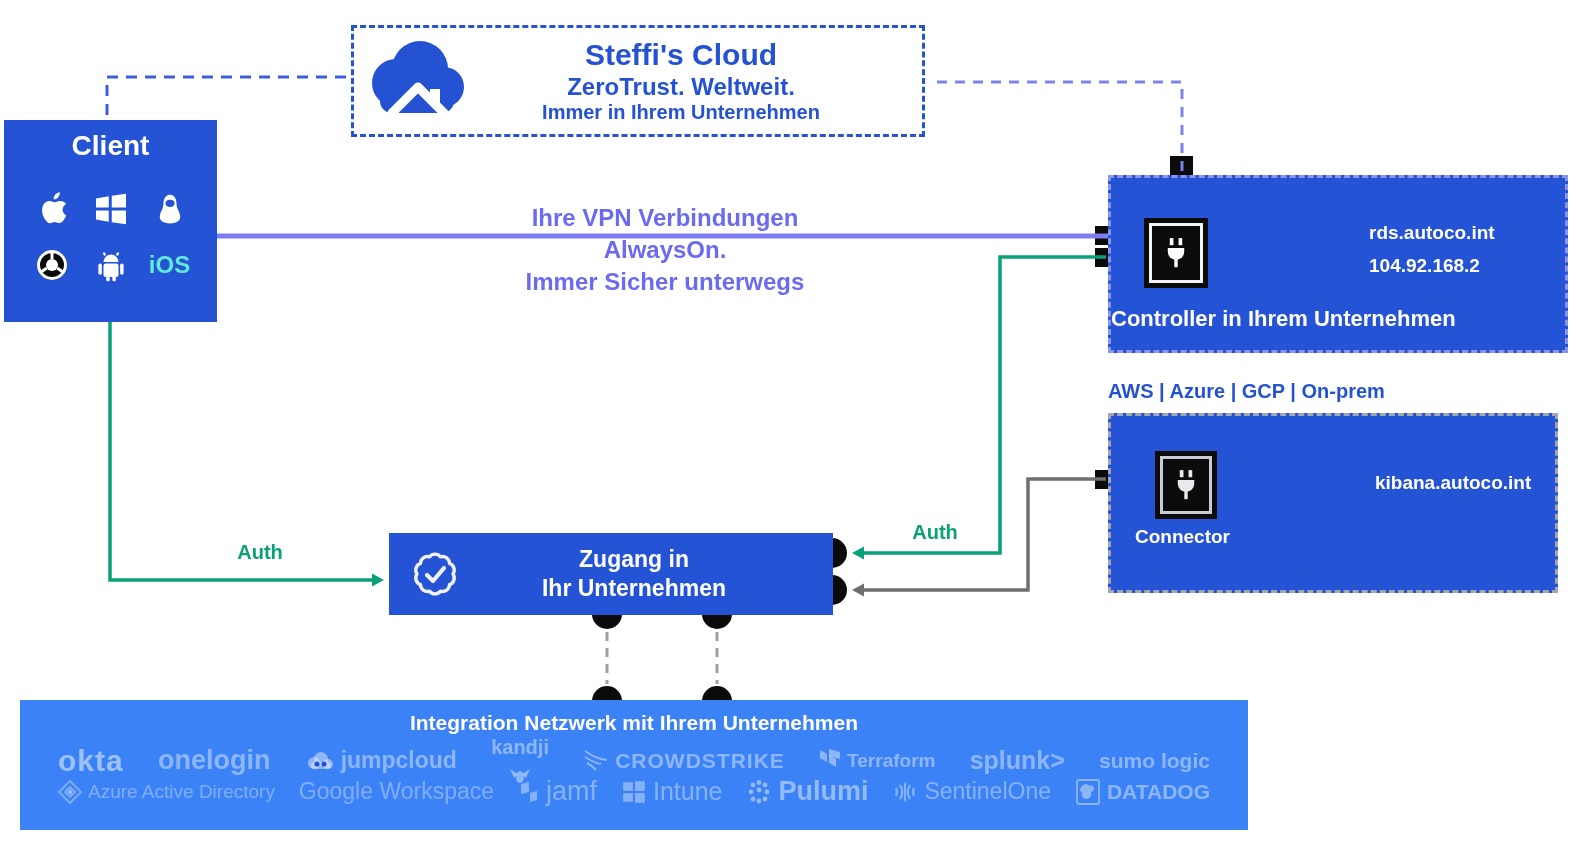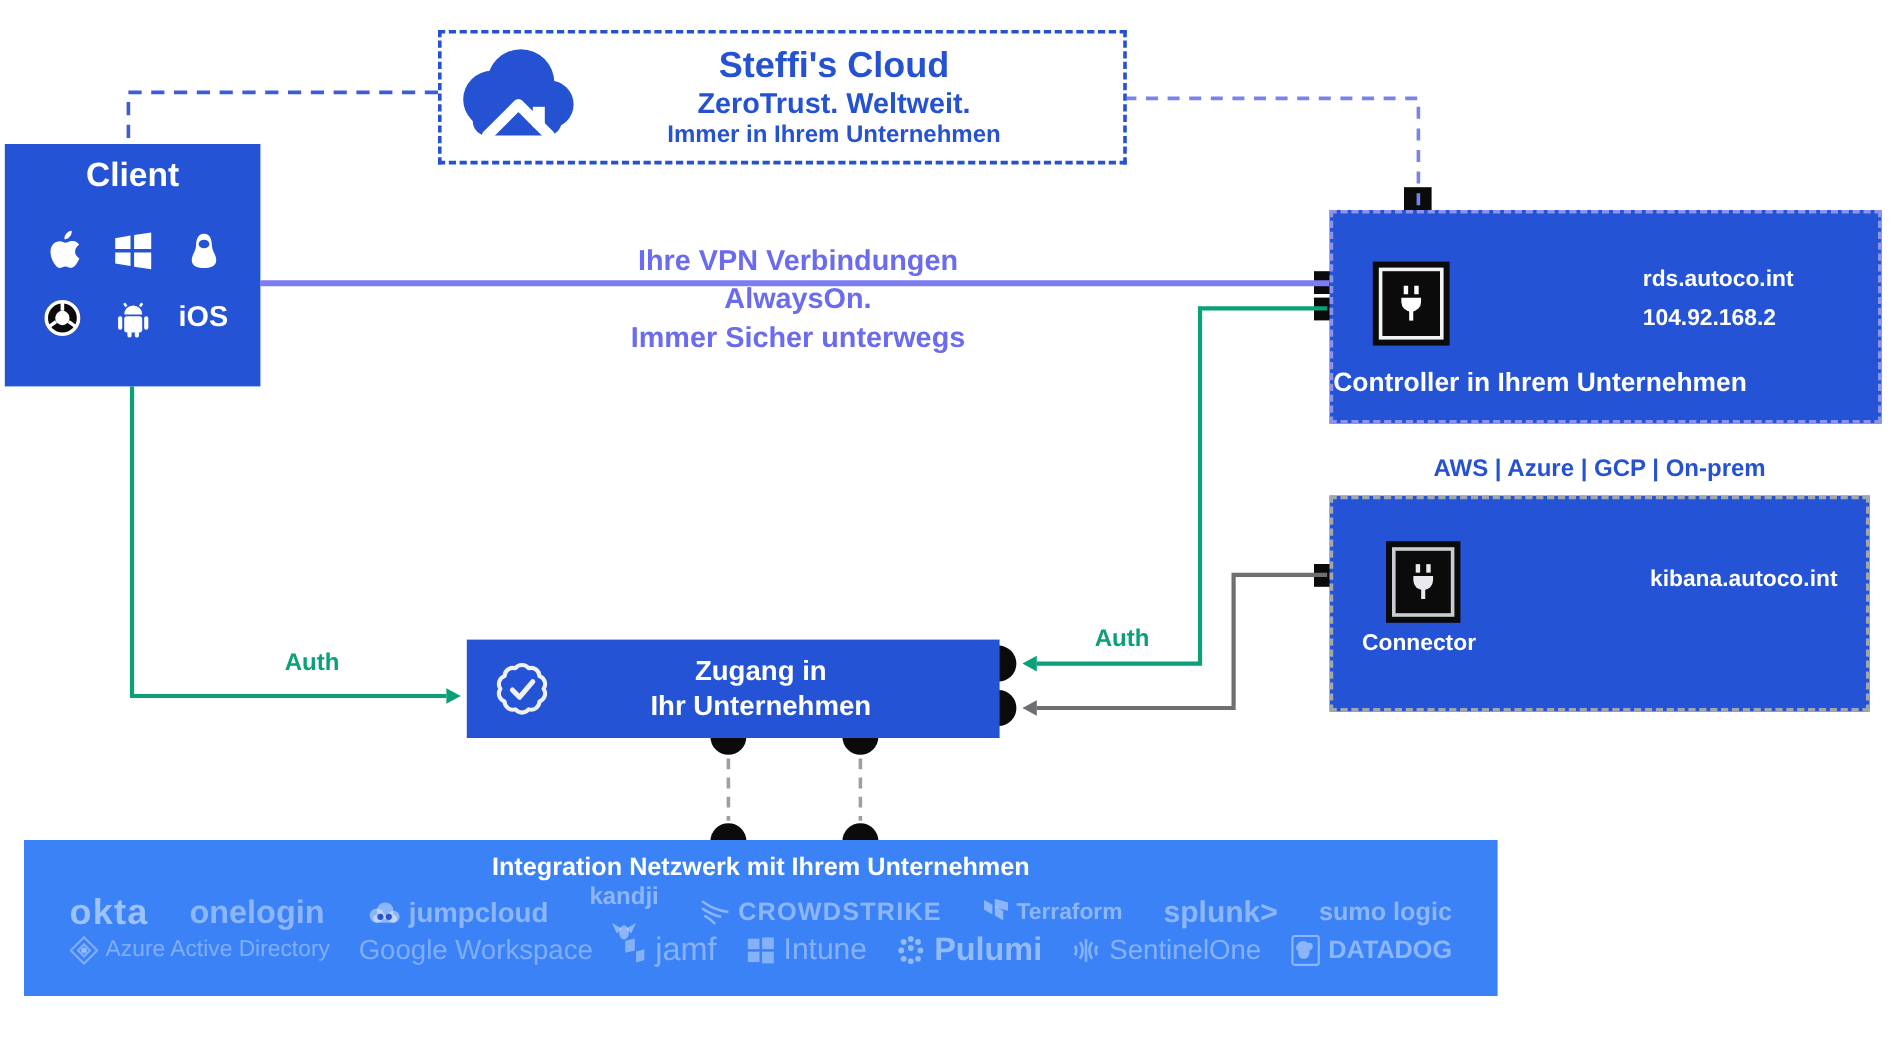--- a/index.html
+++ b/index.html
@@ -2,48 +2,48 @@
 <html><head>
 <meta charset="utf-8">
 <style>
   html,body{margin:0;padding:0;background:#ffffff;}
   body{font-family:"Liberation Sans", sans-serif;}
   #canvas{position:relative;width:1580px;height:867px;background:#ffffff;overflow:hidden;}
   .abs{position:absolute;}
   svg{display:block;}
 
   
-  .cloud-box{left:365px;top:25px;width:568px;height:106px;border:3px dashed #2551d3;
+  .cloud-box{left:351px;top:25px;width:568px;height:106px;border:3px dashed #2551d3;
     display:flex;align-items:center;background:#ffffff;}
   .cloud-box .txt{flex:1;text-align:center;color:#2551d3;line-height:1.15;margin-right:30px;}
   .cloud-title{font-size:30px;font-weight:bold;}
   .cloud-l2{font-size:24px;font-weight:bold;}
   .cloud-l3{font-size:20px;font-weight:bold;}
 
   
   .client-box{left:4px;top:120px;width:213px;height:202px;background:#2553d6;color:#fff;}
   .client-title{text-align:center;font-size:28px;font-weight:bold;margin-top:10px;}
   .client-grid{display:grid;grid-template-columns:repeat(3,1fr);grid-row-gap:18px;
     padding:28px 18px 0 18px;justify-items:center;align-items:center;}
-  .ios-label{font-size:24px;font-weight:bold;color:#ffffff;}
+  .ios-label{font-size:24px;font-weight:bold;color:#5eead4;}
 
   
   .vpn-text{left:420px;top:202px;width:490px;text-align:center;color:#6b6bf0;
     font-weight:bold;font-size:24px;line-height:32px;}
 
   
   .controller-box{left:1108px;top:175px;width:460px;height:178px;background:#2553d6;
     border:3px dashed #8b93ea;box-sizing:border-box;}
   .connector-box{left:1108px;top:413px;width:450px;height:180px;background:#2553d6;
     border:3px dashed #a2a7ad;box-sizing:border-box;}
   .box-title{position:absolute;left:0;width:100%;text-align:left;color:#fff;
     font-weight:bold;font-size:22px;}
   .endpoint-label{position:absolute;color:#fff;font-weight:bold;font-size:19px;}
   .connector-label{position:absolute;color:#fff;font-weight:bold;font-size:19px;}
-  .aws-line{left:1108px;top:380px;width:450px;text-align:center;color:#2551d3;
+  .aws-line{left:1108px;top:380px;width:450px;color:#2551d3;
     font-weight:bold;font-size:20px;}
 
   
   .plug{background:#0b0b0c;display:flex;align-items:center;justify-content:center;}
   .plug .inner{border:3px solid #f2f3f5;width:calc(100% - 16px);height:calc(100% - 16px);
     display:flex;align-items:center;justify-content:center;}
   .plug .inner.grayframe{border-color:#c9cdd3;}
 
   
   .access-box{left:389px;top:533px;width:444px;height:82px;background:#2553d6;

